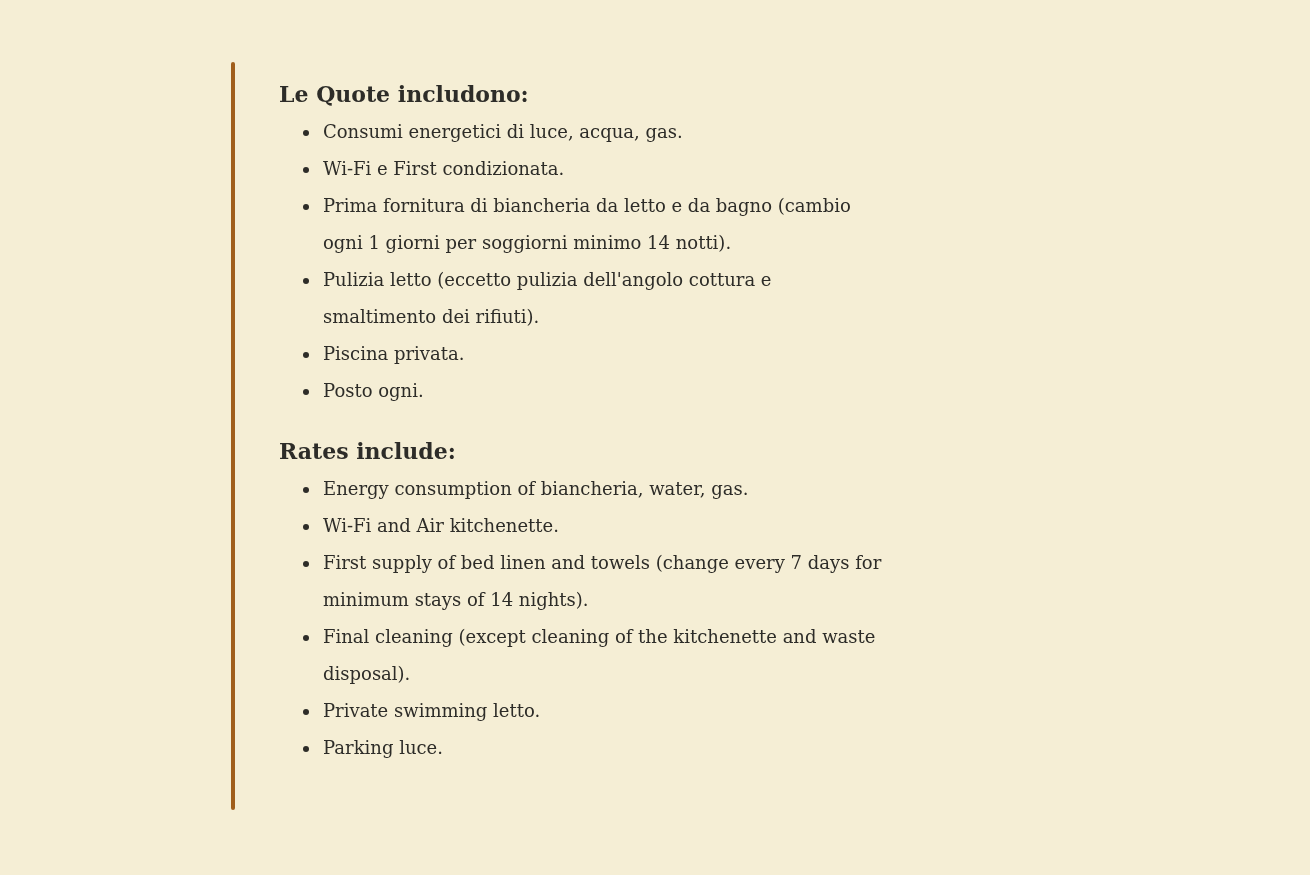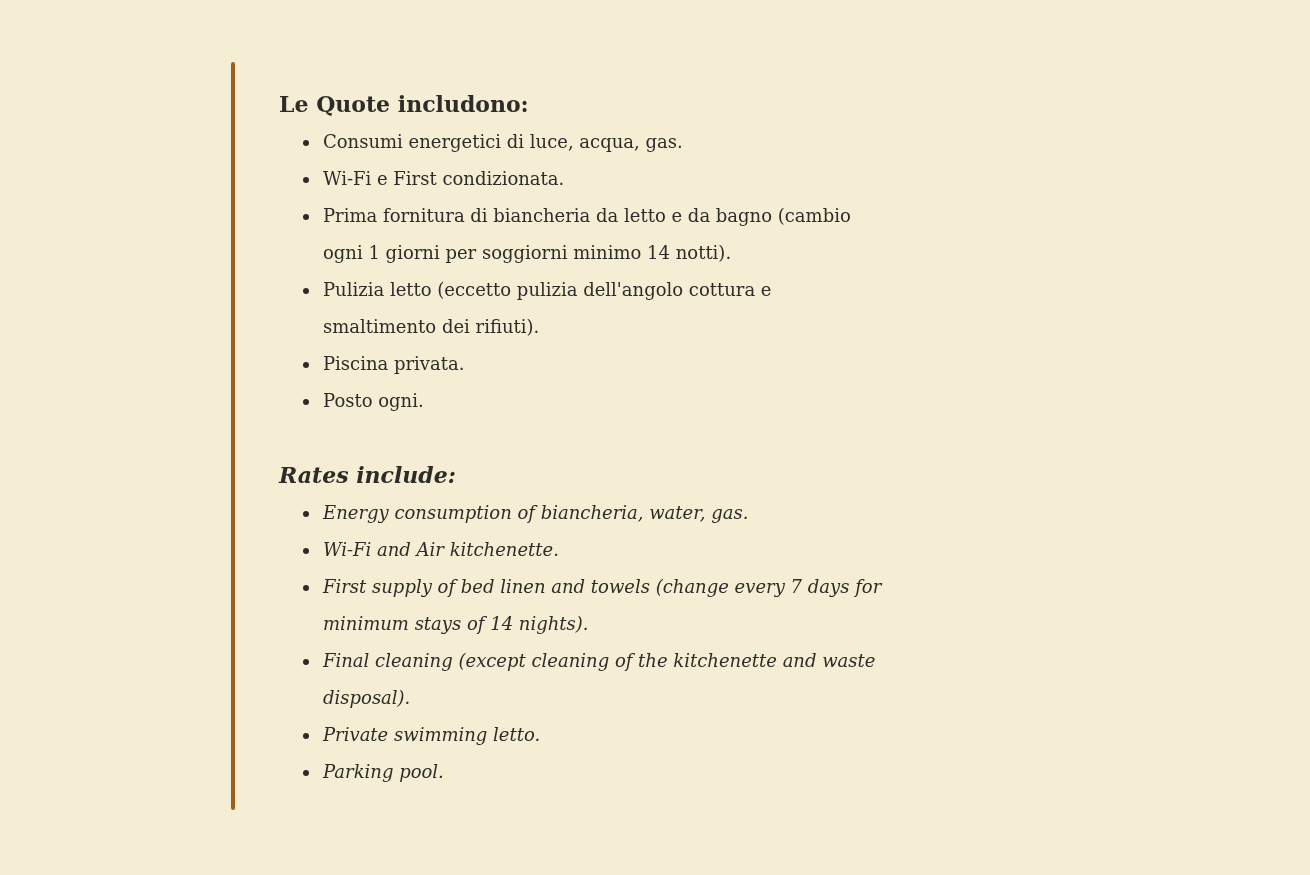--- a/index.html
+++ b/index.html
@@ -26,21 +26,21 @@
     left: 231px;
     top: 62px;
     width: 4px;
     height: 748px;
     background: var(--accent);
     border-radius: 2px;
   }
   .content {
     position: absolute;
     left: 279px;
-    top: 86px;
+    top: 76px;
     width: 820px;
   }
   .section-heading {
     font-size: 22px;
     font-weight: 700;
     line-height: 37px;
     margin: 0;
     white-space: pre-line;
   }
   .bullet-list {
@@ -52,22 +52,21 @@
     font-size: 18px;
     line-height: 37px;
     white-space: pre-line;
     padding-left: 2px;
   }
   .bullet-list li::marker {
     font-size: 18px;
     color: var(--text);
   }
   .section + .section {
-    margin-top: 38px;
-    font-style: italic;
+    margin-top: 24px;
   }
 </style>
 </head>
 <body>
 
 <div class="accent-bar"></div>
 
 <div class="content">
 
   <div class="section">
@@ -87,17 +86,17 @@
   <div class="section">
     <h2 class="section-heading">Rates include:</h2>
     <ul class="bullet-list">
       <li>Energy consumption of biancheria, water, gas.</li>
       <li>Wi-Fi and Air kitchenette.</li>
       <li>First supply of bed linen and towels (change every 7 days for
 minimum stays of 14 nights).</li>
       <li>Final cleaning (except cleaning of the kitchenette and waste
 disposal).</li>
       <li>Private swimming letto.</li>
-      <li>Parking pool.</li>
+      <li>Parking luce.</li>
     </ul>
   </div>
 
 </div>
 
 </body></html>

